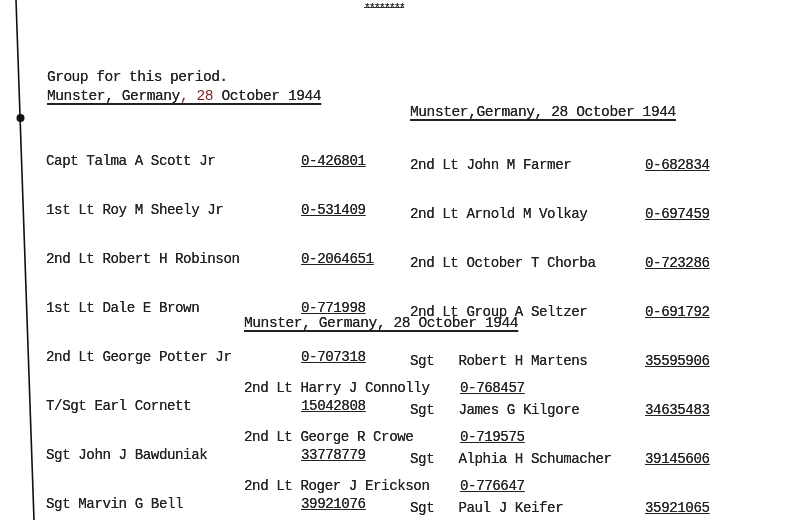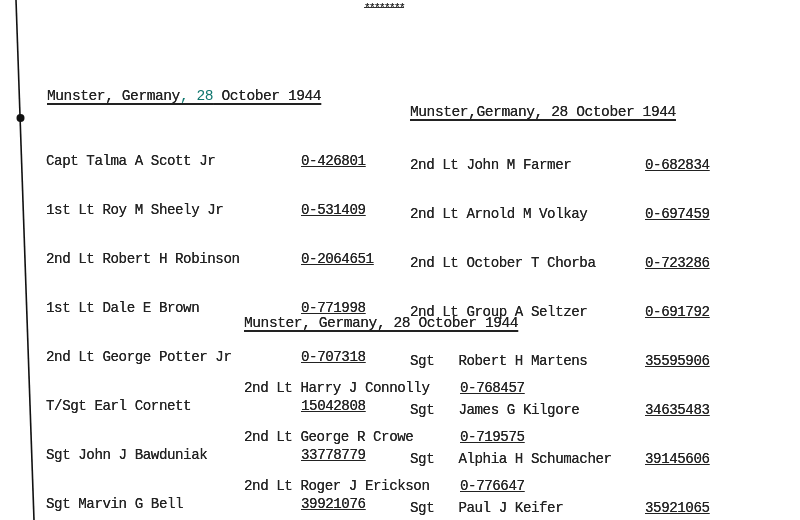--- a/index.html
+++ b/index.html
@@ -46,21 +46,21 @@
     font-size: 14.6px;
     letter-spacing: -0.55px;
   }
   .heading {
     position: absolute;
     text-decoration: underline;
     text-decoration-thickness: 1.5px;
     text-underline-offset: 3px;
     font-size: 14.6px;
   }
-  .faded { color: #0f766e; text-shadow: none; }
+  .faded { color: #7f1d1d; text-shadow: none; }
   .roster {
     position: absolute;
   }
   .row {
     position: relative;
     height: 17px;
     line-height: 17px;
   }
   .row .name {
     position: absolute;
@@ -78,20 +78,21 @@
 <body>
 
 <svg class="margin-line" viewBox="0 0 800 520" xmlns="http://www.w3.org/2000/svg">
   <line x1="16" y1="0" x2="34" y2="520" stroke="#111" stroke-width="1.6"></line>
   <circle cx="20.5" cy="118" r="4" fill="#111"></circle>
 </svg>
 
 <div class="tw stars">********</div>
 
 <div class="tw intro">
+  <div>Group for this period.</div>
 </div>
 
 <div class="tw heading" style="left:47px; top:88px;"><span>Munster, Germany</span><span class="faded">, 28</span><span> October 1944</span></div>
 
 <div class="tw roster" id="roster-left" style="left:46px; top:121px;">
   <div class="row"><span class="name">Capt Talma A Scott Jr</span><span class="serial">0-426801</span></div>
   <div class="row"><span class="name">1st Lt Roy M Sheely Jr</span><span class="serial">0-531409</span></div>
   <div class="row"><span class="name">2nd Lt Robert H Robinson</span><span class="serial">0-2064651</span></div>
   <div class="row"><span class="name">1st Lt Dale E Brown</span><span class="serial">0-771998</span></div>
   <div class="row"><span class="name">2nd Lt George Potter Jr</span><span class="serial">0-707318</span></div>

